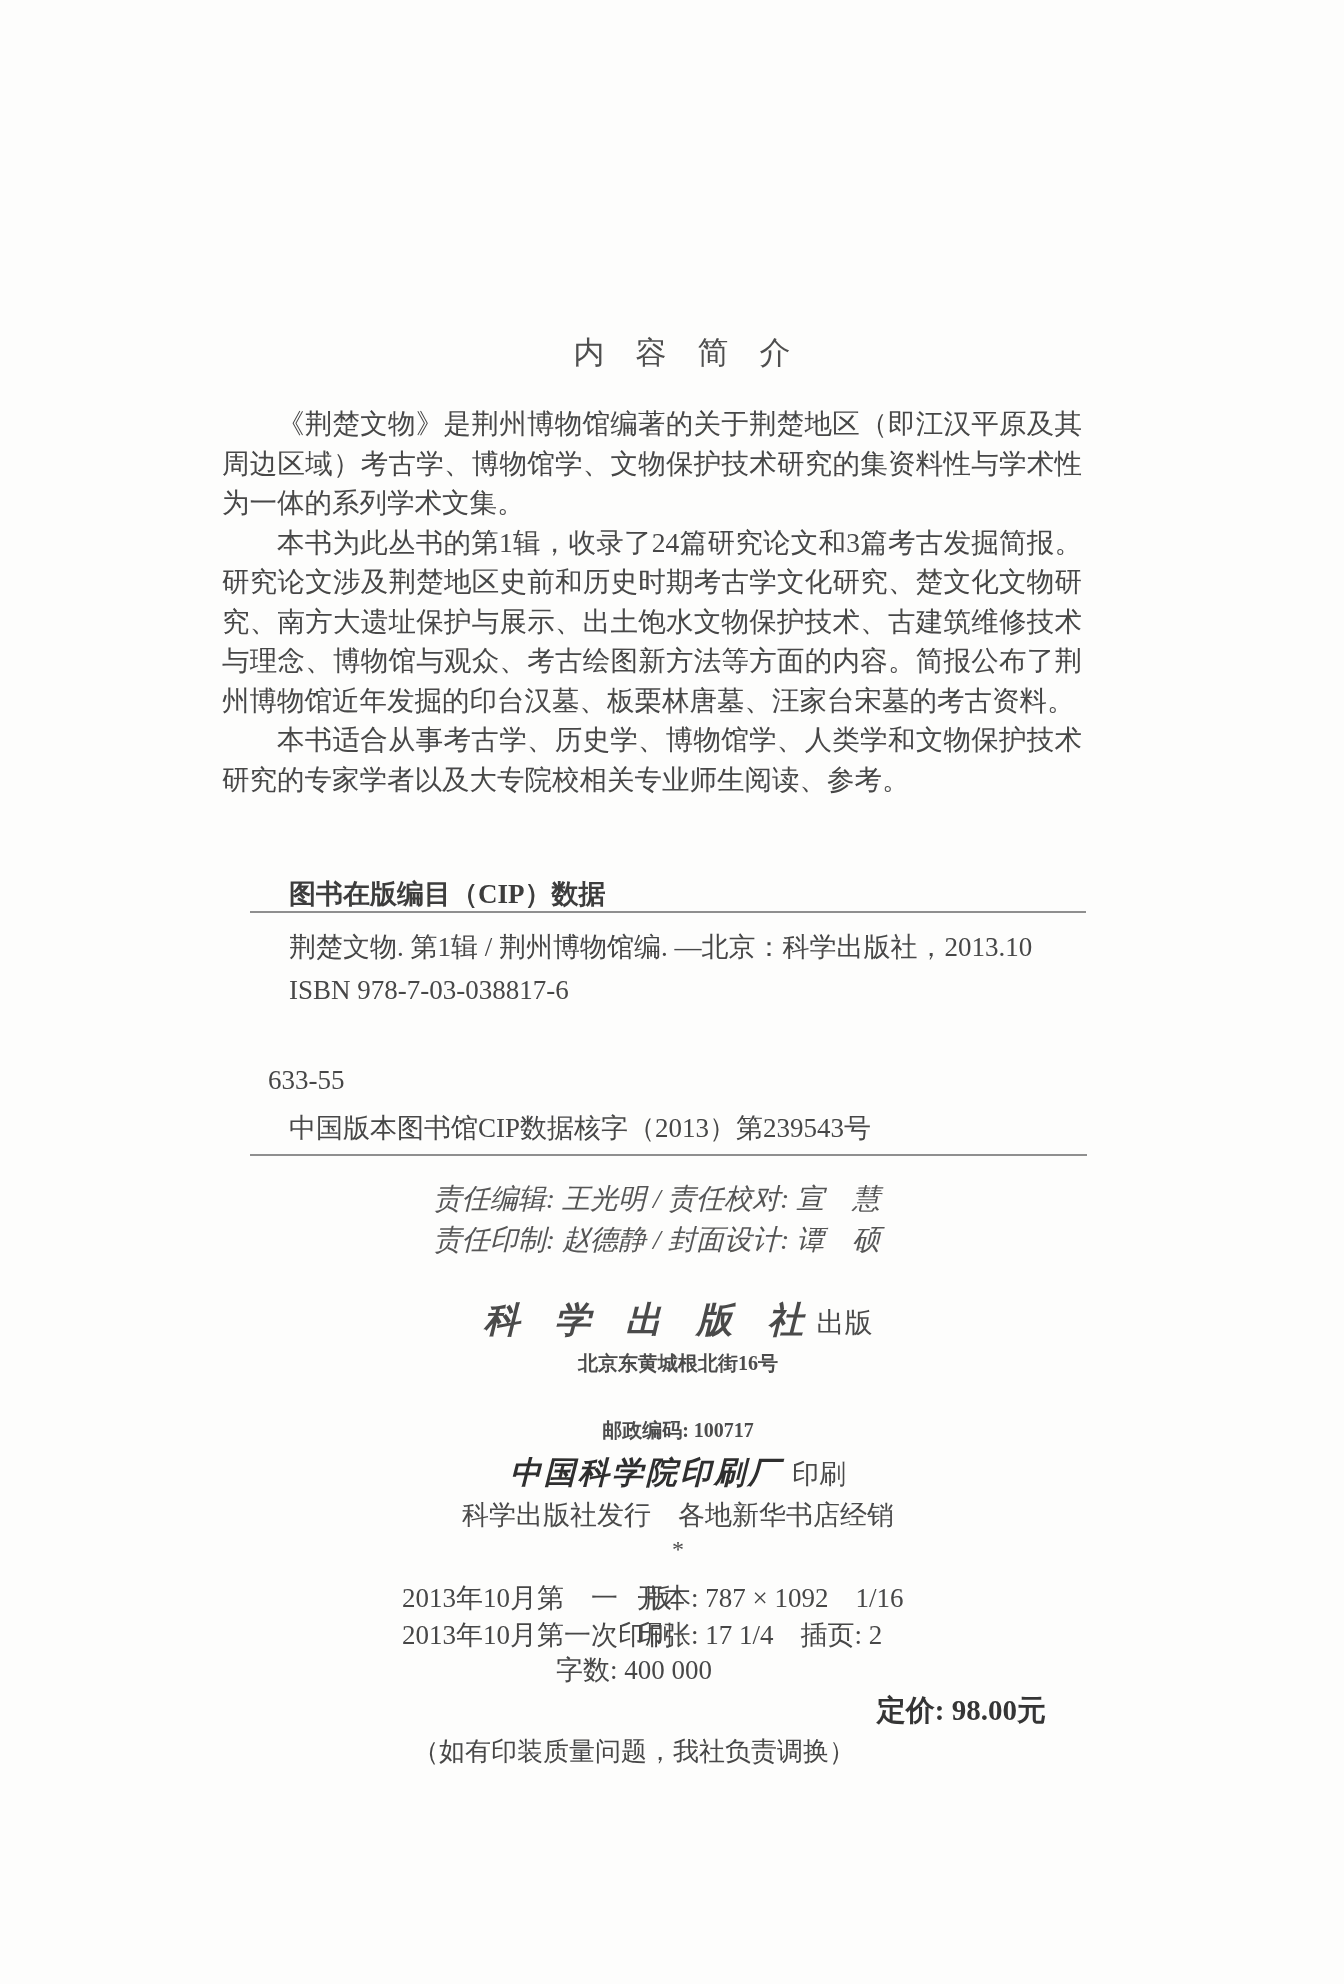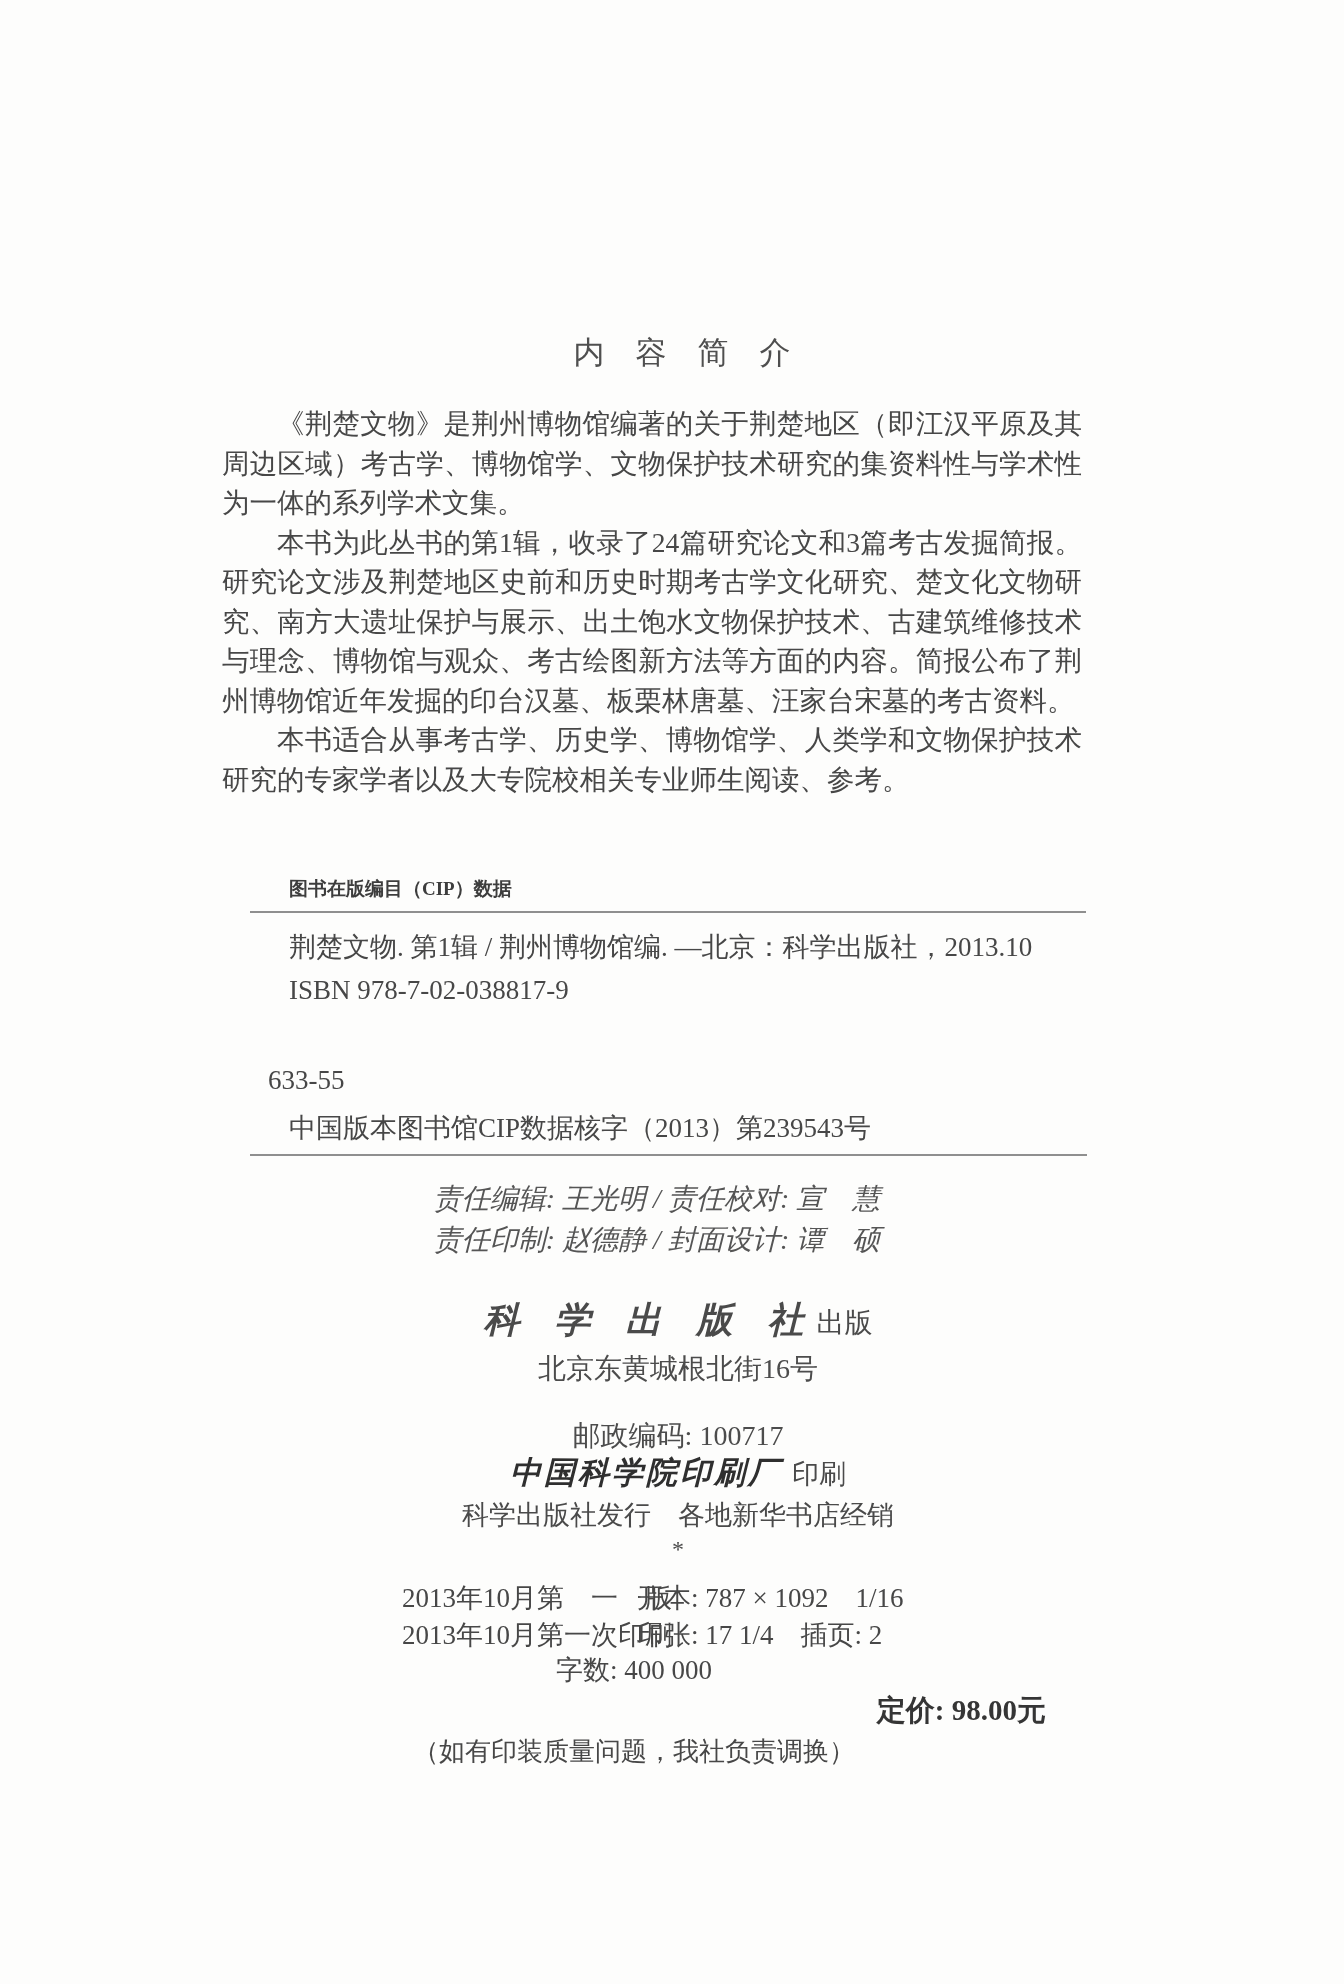--- a/index.html
+++ b/index.html
@@ -21,36 +21,36 @@
     text-indent:56px;
     white-space:nowrap;
   }
   .intro{
     width:860px;
     font-size:27.5px;
     line-height:39.5px;
     text-align:justify;
   }
   .intro p{margin:0;text-indent:2em;}
-  .cip-heading{font-size:19px;font-weight:bold;color:#3d3d3d;white-space:nowrap;}
+  .cip-heading{font-size:27px;font-weight:bold;color:#3d3d3d;white-space:nowrap;}
   .cip-line{font-size:27px;white-space:nowrap;}
   .rule{background:#8f8f8f;height:2px;}
   .credit{
     width:870px;text-align:center;
     font-style:italic;
     font-size:28px;color:#555;
     white-space:nowrap;
   }
   .pubcol{width:912px;text-align:center;white-space:nowrap;}
   .logo-script{
     font-style:italic;font-weight:bold;
     font-size:36px;letter-spacing:13px;color:#4a4a4a;
   }
   .logo-suffix{font-size:28px;margin-left:0;color:#4a4a4a;}
-  .pub-small{font-size:28px;color:#4c4c4c;}
+  .pub-small{font-size:20px;color:#4c4c4c;font-weight:bold;}
   .pub-url{font-size:25px;color:#4c4c4c;letter-spacing:1px;}
   .printer-script{
     font-style:italic;font-weight:800;
     font-size:31px;letter-spacing:3px;color:#2f2f2f;
   }
   .printer-suffix{font-size:27px;margin-left:10px;color:#4a4a4a;}
   .pub-dist{font-size:27px;color:#4a4a4a;}
   .star{font-size:24px;color:#4a4a4a;}
   .ed-line{font-size:27px;white-space:nowrap;color:#474747;}
   .centercol{width:824px;text-align:center;white-space:nowrap;}
@@ -70,21 +70,21 @@
     <p>本书为此丛书的第1辑，收录了24篇研究论文和3篇考古发掘简报。研究论文涉及荆楚地区史前和历史时期考古学文化研究、楚文化文物研究、南方大遗址保护与展示、出土饱水文物保护技术、古建筑维修技术与理念、博物馆与观众、考古绘图新方法等方面的内容。简报公布了荆州博物馆近年发掘的印台汉墓、板栗林唐墓、汪家台宋墓的考古资料。</p>
     <p>本书适合从事考古学、历史学、博物馆学、人类学和文物保护技术研究的专家学者以及大专院校相关专业师生阅读、参考。</p>
   </div>
 
   <div class="abs cip-heading" style="left:289px; top:876px;">图书在版编目（CIP）数据</div>
 
   <div class="abs rule" style="left:250px; top:911px; width:836px;"></div>
 
   <div class="abs cip-line" style="left:289px; top:929px;">荆楚文物. 第1辑 / 荆州博物馆编. —北京：科学出版社，2013.10</div>
 
-  <div class="abs cip-line" style="left:289px; top:975px;">ISBN 978-7-02-038817-9</div>
+  <div class="abs cip-line" style="left:289px; top:975px;">ISBN 978-7-03-038817-6</div>
 
 
   <div class="abs cip-line" style="left:268px; top:1065px;">633-55</div>
 
   <div class="abs cip-line" style="left:289px; top:1110px;">中国版本图书馆CIP数据核字（2013）第239543号</div>
 
   <div class="abs rule" style="left:250px; top:1154px; width:837px;"></div>
 
   <div class="abs credit" style="left:222px; top:1221px;">责任印制: 赵德静 / 封面设计: 谭　硕</div>
   <div class="abs credit" style="left:222px; top:1180px;">责任编辑: 王光明 / 责任校对: 宣　慧</div>

